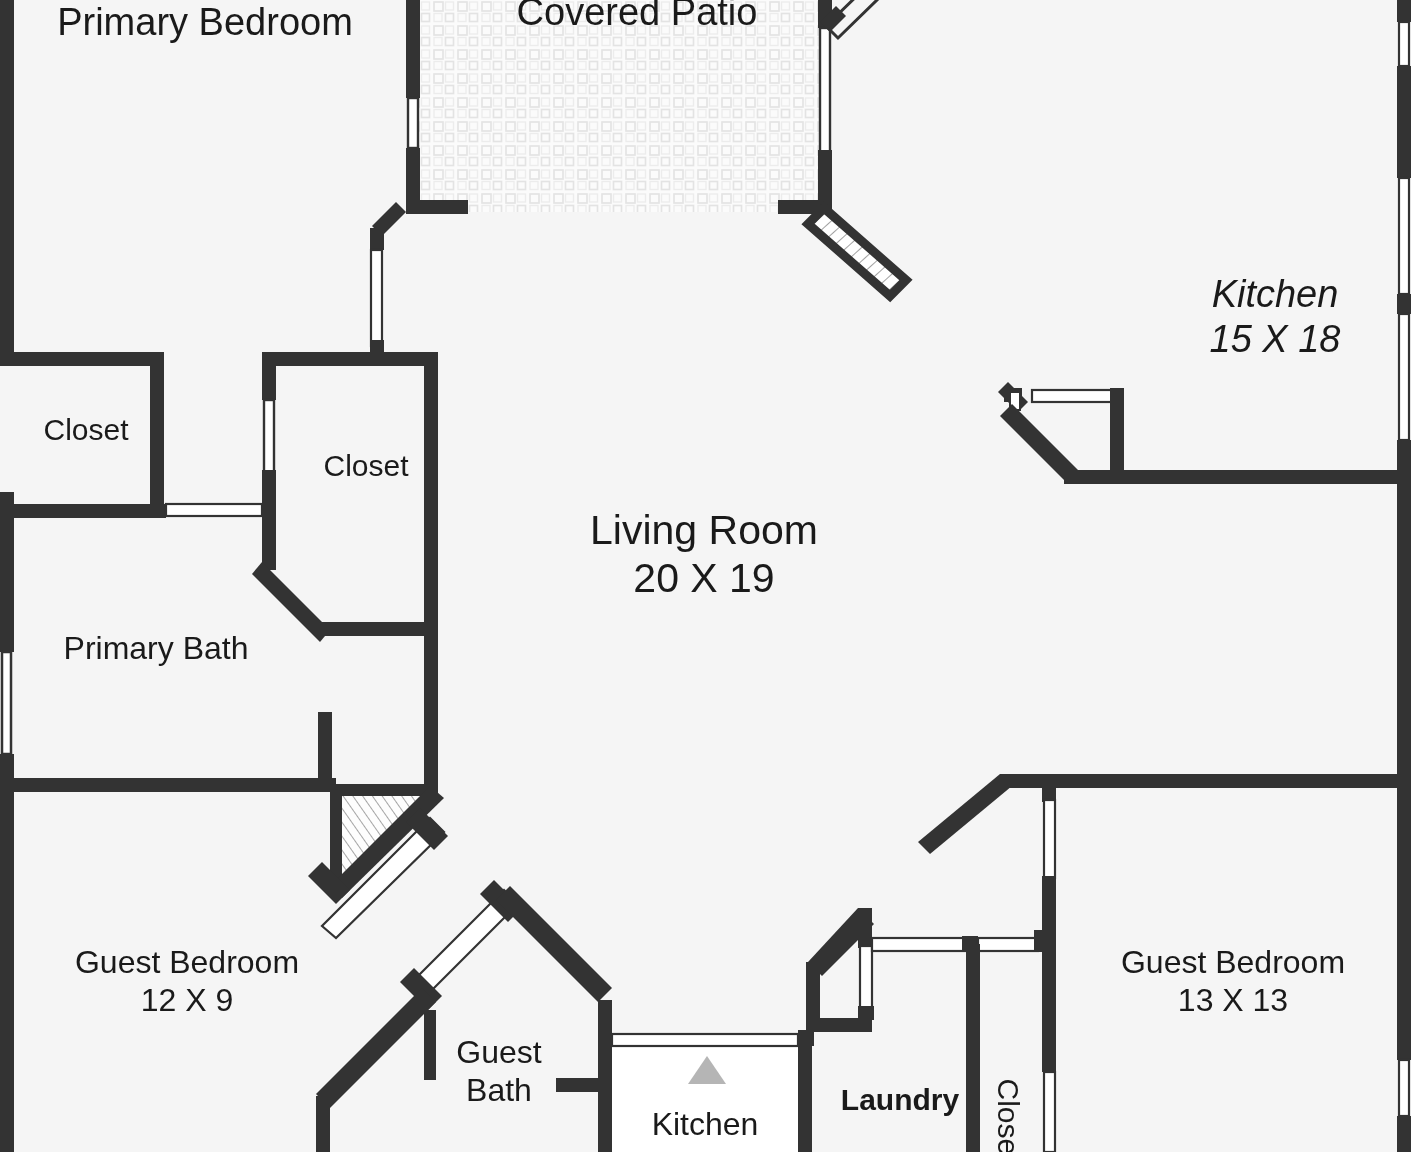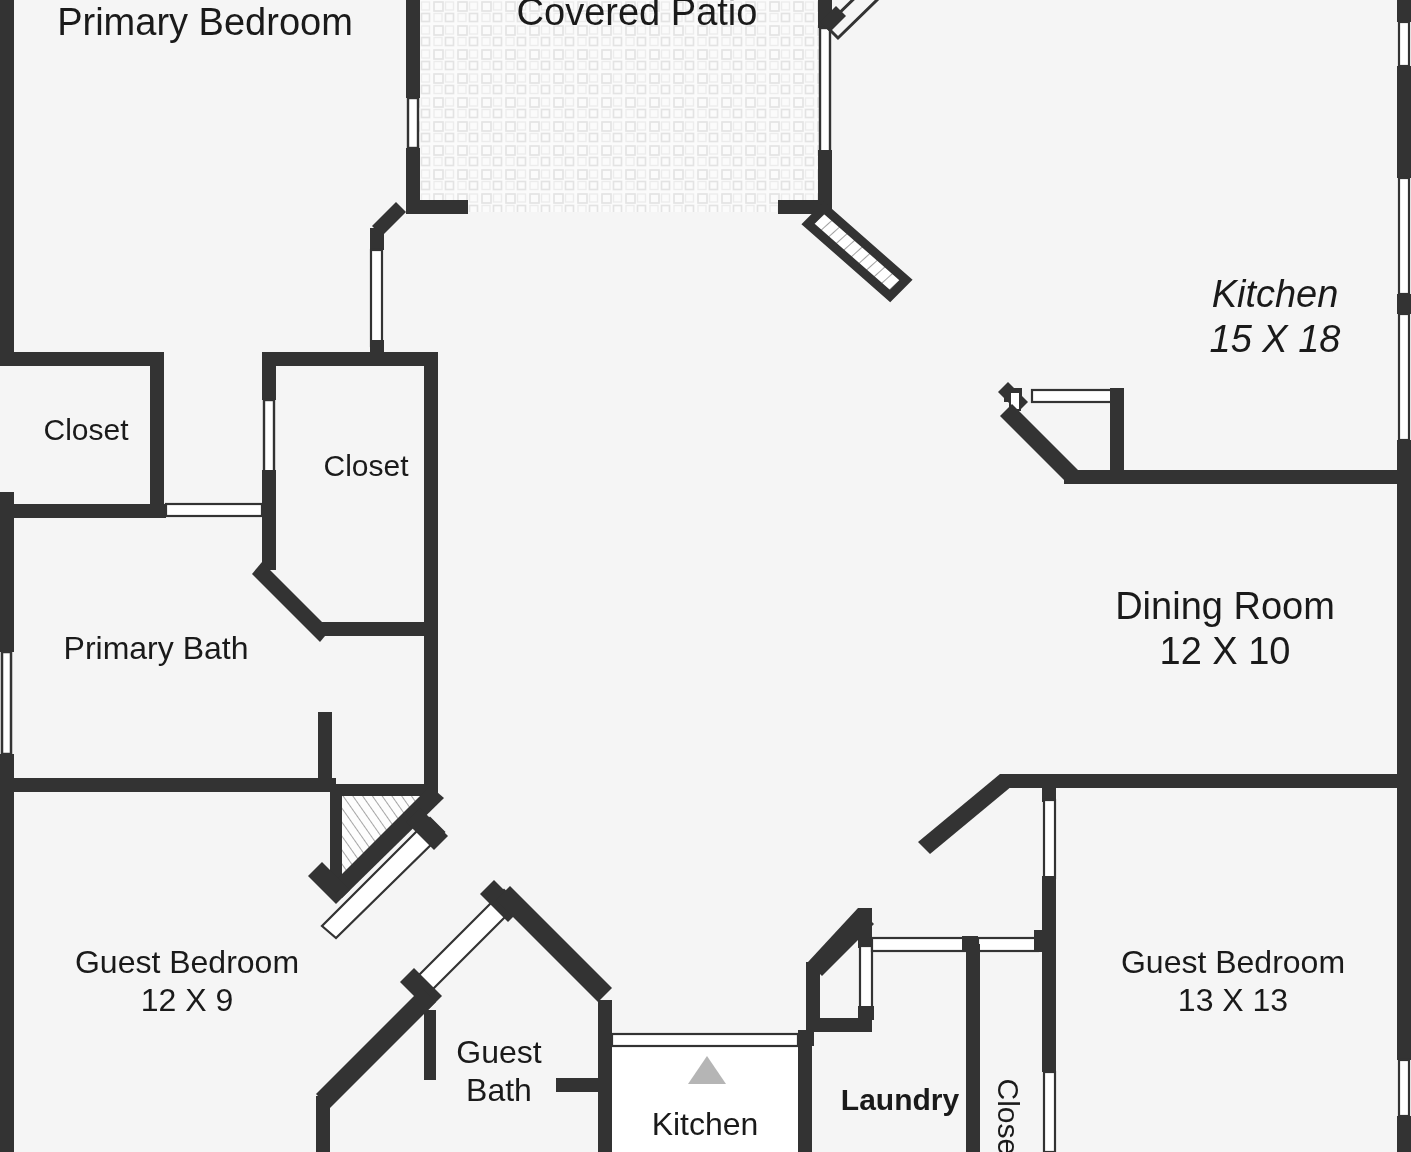--- a/index.html
+++ b/index.html
@@ -222,25 +222,25 @@
   </div>
 
   <div class="room-label lbl-sm" style="left:14px; top:412px; width:144px;">
     <span class="ln1">Closet</span>
   </div>
 
   <div class="room-label lbl-sm" style="left:294px; top:448px; width:144px;">
     <span class="ln1">Closet</span>
   </div>
 
-
-  <div class="room-label lbl-lg" style="left:1090px; top:584px; width:270px;">
-    <span class="ln1">Dining Room</span>
-    <span class="ln2">12 X 10</span>
-  </div>
+  <div class="room-label lbl-xl" style="left:556px; top:506px; width:296px;">
+    <span class="ln1">Living Room</span>
+    <span class="ln2">20 X 19</span>
+  </div>
+
 
   <div class="room-label lbl-md" style="left:36px; top:630px; width:240px;">
     <span class="ln1">Primary Bath</span>
   </div>
 
   <div class="room-label lbl-md" style="left:42px; top:944px; width:290px;">
     <span class="ln1">Guest Bedroom</span>
     <span class="ln2">12 X 9</span>
   </div>
 

